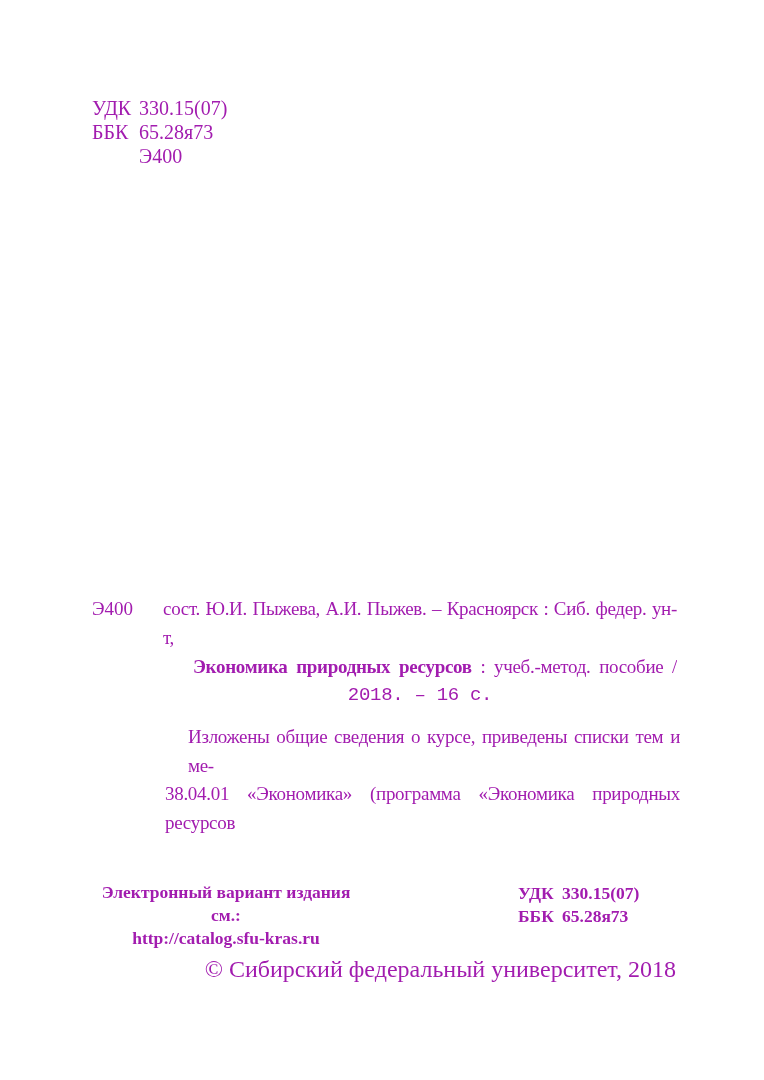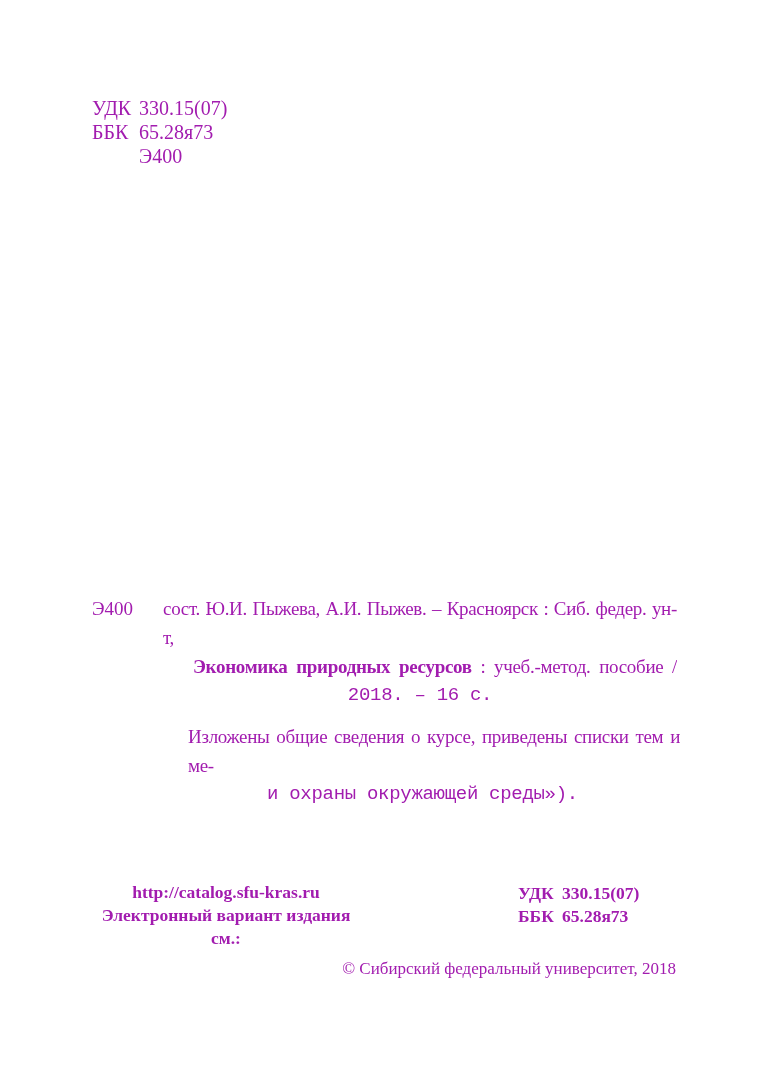--- a/index.html
+++ b/index.html
@@ -90,21 +90,21 @@
   }
   .codes-footer .cell {
     font-weight: bold;
     font-size: 17.5px;
     line-height: 23px;
   }
   .copyright {
     position: absolute;
     right: 88px;
     top: 956px;
-    font-size: 17px;
+    font-size: 24px;
     line-height: 26px;
     white-space: nowrap;
   }
 </style>
 </head>
 <body>
 
 <div class="page">
 
   <div class="codes codes-top">
@@ -119,26 +119,26 @@
   <div class="biblio-code">Э400</div>
 
   <div class="biblio">
     <div class="jline">сост. Ю.И. Пыжева, А.И. Пыжев. – Красноярск : Сиб. федер. ун-т,</div>
     <div class="jline ind30"><span class="b">Экономика природных ресурсов</span><span> : учеб.-метод. пособие /</span></div>
     <div class="lline">2018. – 16 с.</div>
   </div>
 
   <div class="annotation">
     <div class="jline ind23">Изложены общие сведения о курсе, приведены списки тем и ме-</div>
-    <div class="lline">и охраны окружающей среды»).</div>
+    <div class="jline">38.04.01 «Экономика» (программа «Экономика природных ресурсов</div>
   </div>
 
   <div class="enote">
+    <div>Электронный вариант издания см.:</div>
     <div>http://catalog.sfu-kras.ru</div>
-    <div>Электронный вариант издания см.:</div>
   </div>
 
   <div class="codes codes-footer">
     <div class="cell">УДК</div>
     <div class="cell">330.15(07)</div>
     <div class="cell">ББК</div>
     <div class="cell">65.28я73</div>
   </div>
 
   <div class="copyright">© Сибирский федеральный университет, 2018</div>

